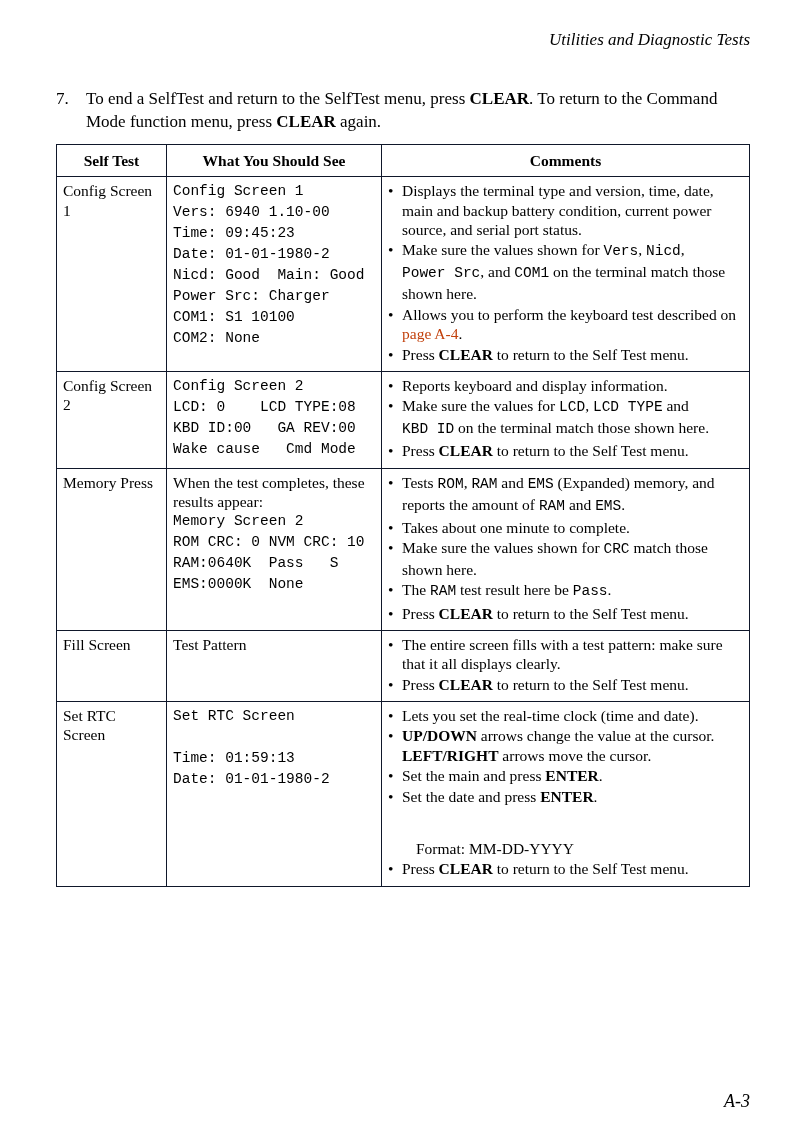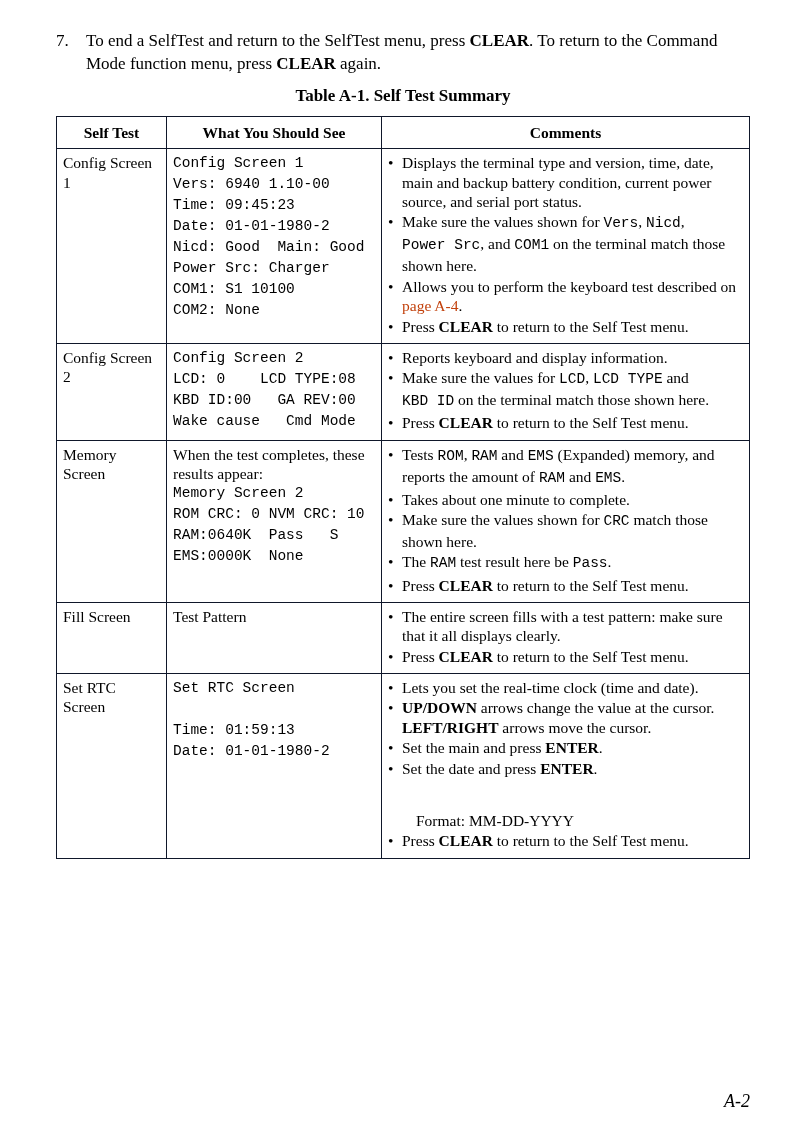--- a/index.html
+++ b/index.html
@@ -94,29 +94,29 @@
     right: 40px;
     font-style: italic;
     font-size: 18px;
   }
   .subline { padding-left: 14px; margin-top: 33px; }
 </style>
 </head>
 <body>
 
 <div class="page">
+  <div class="running-head">Utilities and Diagnostic Tests</div>
 
   <div class="step">
     <div class="step-num">7.</div>
     <div class="step-text">
       <span>To end a SelfTest and return to the SelfTest menu, press  </span><span class="bold">CLEAR</span><span>. To return to the Command Mode function menu, press </span><span class="bold">CLEAR</span><span> again.</span>
     </div>
   </div>
 
-  <div class="table-caption">Table A-1. Self Test Summary</div>
 
   <table class="selftest">
     <colgroup>
         <col class="c1">
         <col class="c2">
         <col class="c3">
       </colgroup>
     <thead>
       <tr>
         <th>Self Test</th>
@@ -159,21 +159,21 @@
         <td>
           <ul class="bullets">
             <li><span>Reports keyboard and display information.</span></li>
             <li><span>Make sure the values for </span><span class="mono">LCD</span><span>, </span><span class="mono">LCD TYPE</span><span> and </span><span class="mono">KBD ID</span><span> on the terminal match those shown here.</span></li>
             <li><span>Press </span><span class="bold">CLEAR</span><span> to return to the Self Test menu.</span></li>
           </ul>
         </td>
       </tr>
 
       <tr>
-        <td>Memory Screen</td>
+        <td>Memory Press</td>
         <td>
           <div>When the test completes, these results appear:</div>
           <div class="mono">Memory Screen 2
 ROM CRC: 0 NVM CRC: 10
 RAM:0640K  Pass   S
 EMS:0000K  None</div>
         </td>
         <td>
           <ul class="bullets">
             <li><span>Tests </span><span class="mono">ROM</span><span>, </span><span class="mono">RAM</span><span> and </span><span class="mono">EMS</span><span> (Expanded) memory, and reports the amount of </span><span class="mono">RAM</span><span> and </span><span class="mono">EMS</span><span>.</span></li>
@@ -210,14 +210,14 @@
             <li><span class="bold">UP/DOWN</span><span> arrows change the value at the cursor. </span><span class="bold">LEFT/RIGHT</span><span> arrows move the cursor.</span></li>
             <li><span>Set the main and press </span><span class="bold">ENTER</span><span>.</span></li>
             <li><span>Set the date and press </span><span class="bold">ENTER</span><span>.</span><div class="subline">Format: MM-DD-YYYY</div></li>
             <li><span>Press </span><span class="bold">CLEAR</span><span> to return to the Self Test menu.</span></li>
           </ul>
         </td>
       </tr>
     </tbody>
   </table>
 
-  <div class="page-num">A-2</div>
+  <div class="page-num">A-3</div>
 </div>
 
 </body></html>

